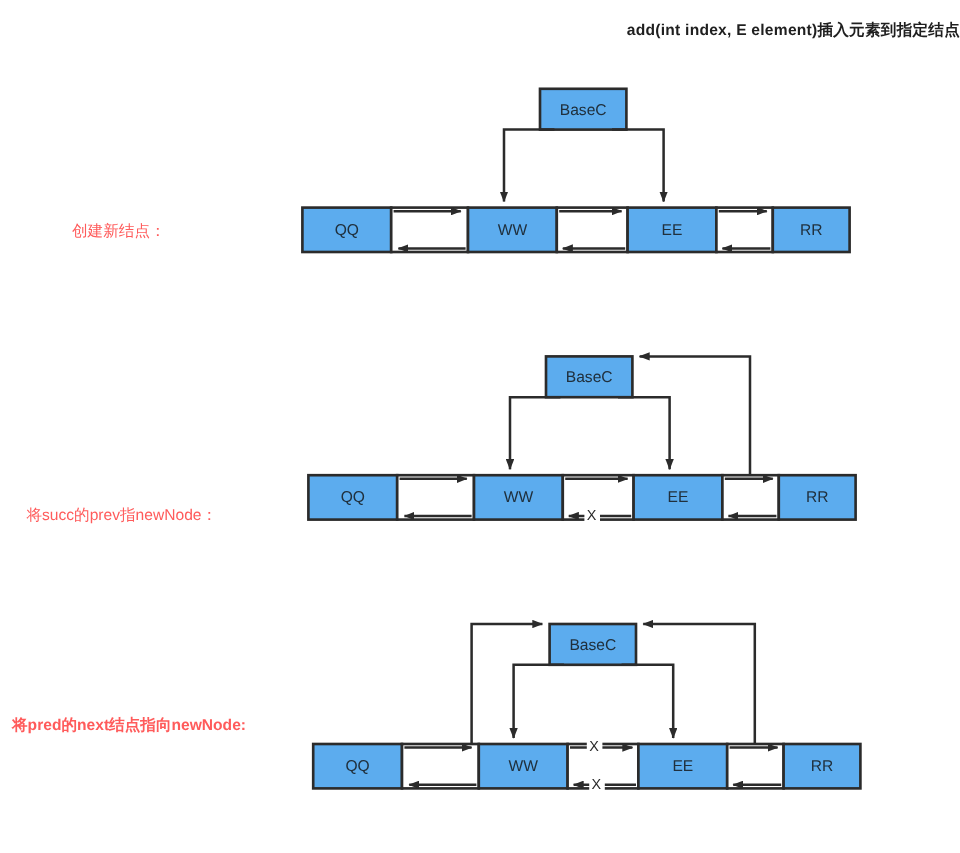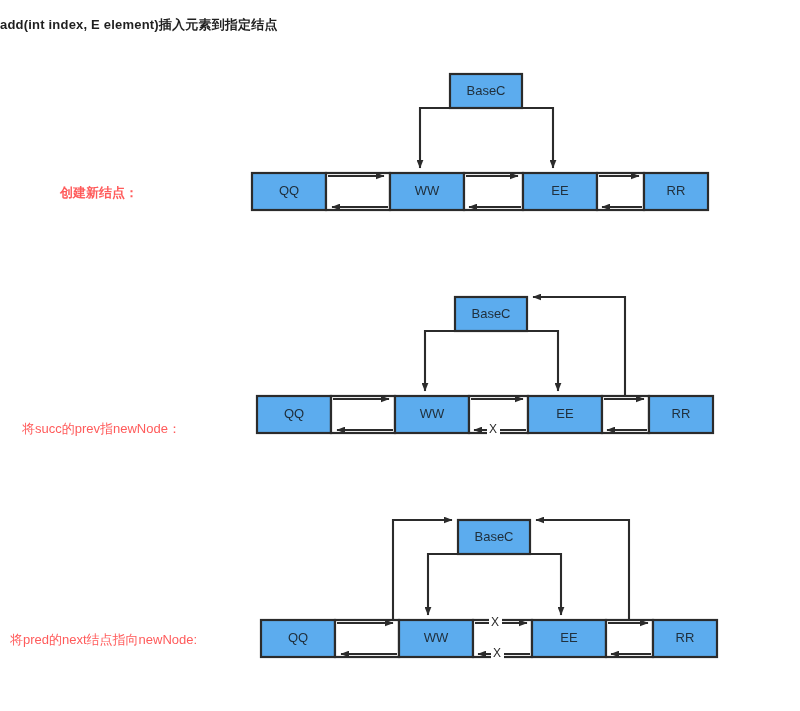--- a/index.html
+++ b/index.html
@@ -12,35 +12,35 @@
     height: 711px;
     position: relative;
     font-family: "Liberation Sans", sans-serif;
     overflow: hidden;
   }
   #page-title {
     position: absolute;
     left: 0;
     top: 16px;
     width: 800px;
-    text-align: left;
+    text-align: right;
     font-size: 13px;
     font-weight: bold;
     color: #1f1f1f;
     letter-spacing: 0.2px;
   }
   .panel-label {
     position: absolute;
     font-size: 13px;
     color: #ff5b5b;
     white-space: nowrap;
   }
-  #label-1 { left: 60px; top: 184px; font-weight: bold; }
+  #label-1 { left: 60px; top: 184px; }
   #label-2 { left: 22px; top: 420px; }
-  #label-3 { left: 10px; top: 631px; }
+  #label-3 { left: 10px; top: 595px; font-weight: bold; }
 
   #diagram-canvas {
     position: absolute;
     left: 0;
     top: 0;
   }
   .node-box-fill { fill: #5CACEE; }
   .cell-empty-fill { fill: #ffffff; }
   .box-stroke {
     stroke: #2b2b2b;

